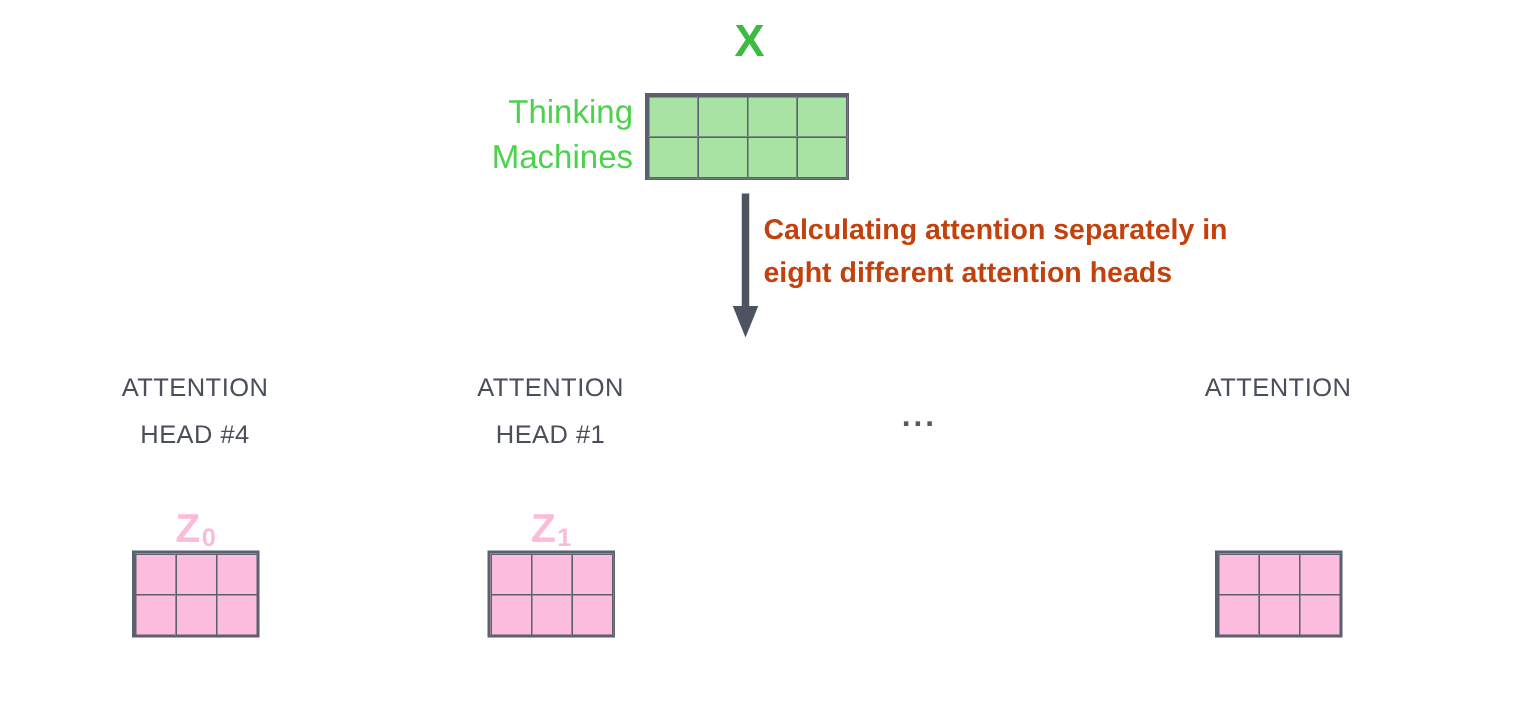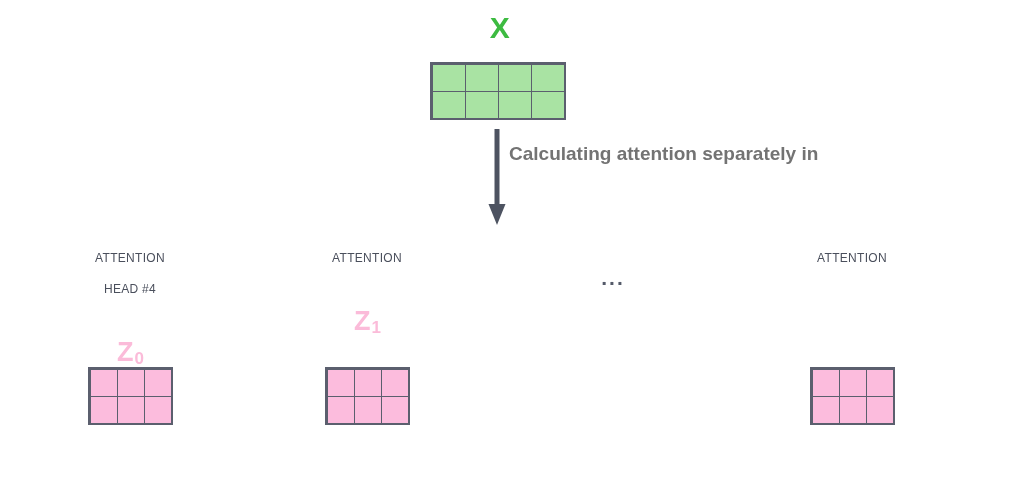--- a/index.html
+++ b/index.html
@@ -91,33 +91,33 @@
   }
 
   
   .caption {
     position: absolute;
     left: 509px;
     top: 139px;
     width: 400px;
     font-size: 19px;
     font-weight: bold;
-    color: #737373;
+    color: #c2410c;
     line-height: 29px;
   }
   .caption div { white-space: nowrap; }
 
   
   .head {
     position: absolute;
     width: 200px;
     text-align: center;
   }
   .head-title {
-    font-size: 12px;
+    font-size: 17px;
     color: #4a4f5c;
     line-height: 31px;
     letter-spacing: 0.3px;
   }
   .head-z {
     margin-top: 31px;
     font-size: 27px;
     font-weight: bold;
     color: #fbbbd9;
     line-height: 32px;
@@ -148,20 +148,24 @@
     letter-spacing: 2px;
   }
 </style>
 </head>
 <body>
 
 <div class="stage">
 
   <div class="x-label">X</div>
 
+  <div class="tokens">
+    <div>Thinking</div>
+    <div>Machines</div>
+  </div>
 
   <div class="matrix matrix-x">
     <div class="cell"></div>
     <div class="cell"></div>
     <div class="cell"></div>
     <div class="cell"></div>
     <div class="cell"></div>
     <div class="cell"></div>
     <div class="cell"></div>
     <div class="cell"></div>
@@ -169,30 +173,32 @@
 
   <div class="arrow">
     <svg width="22" height="98" viewBox="0 0 22 98" xmlns="http://www.w3.org/2000/svg">
       <line x1="10" y1="1" x2="10" y2="80" stroke="#4d5361" stroke-width="5"></line>
       <polygon points="10,97 1.5,76 18.5,76" fill="#4d5361"></polygon>
     </svg>
   </div>
 
   <div class="caption">
     <div>Calculating attention separately in</div>
+    <div>eight different attention heads</div>
   </div>
 
   <div class="head head-0">
     <div class="head-title">ATTENTION</div>
     <div class="head-title">HEAD #4</div>
     <div class="head-z"><span>Z</span><sub>0</sub></div>
   </div>
 
   <div class="head head-1">
     <div class="head-title">ATTENTION</div>
+    <div class="head-title">HEAD #1</div>
     <div class="head-z"><span>Z</span><sub>1</sub></div>
   </div>
 
   <div class="head head-7">
     <div class="head-title">ATTENTION</div>
   </div>
 
   <div class="ellipsis">...</div>
 
   <div class="matrix matrix-z matrix-z0">

